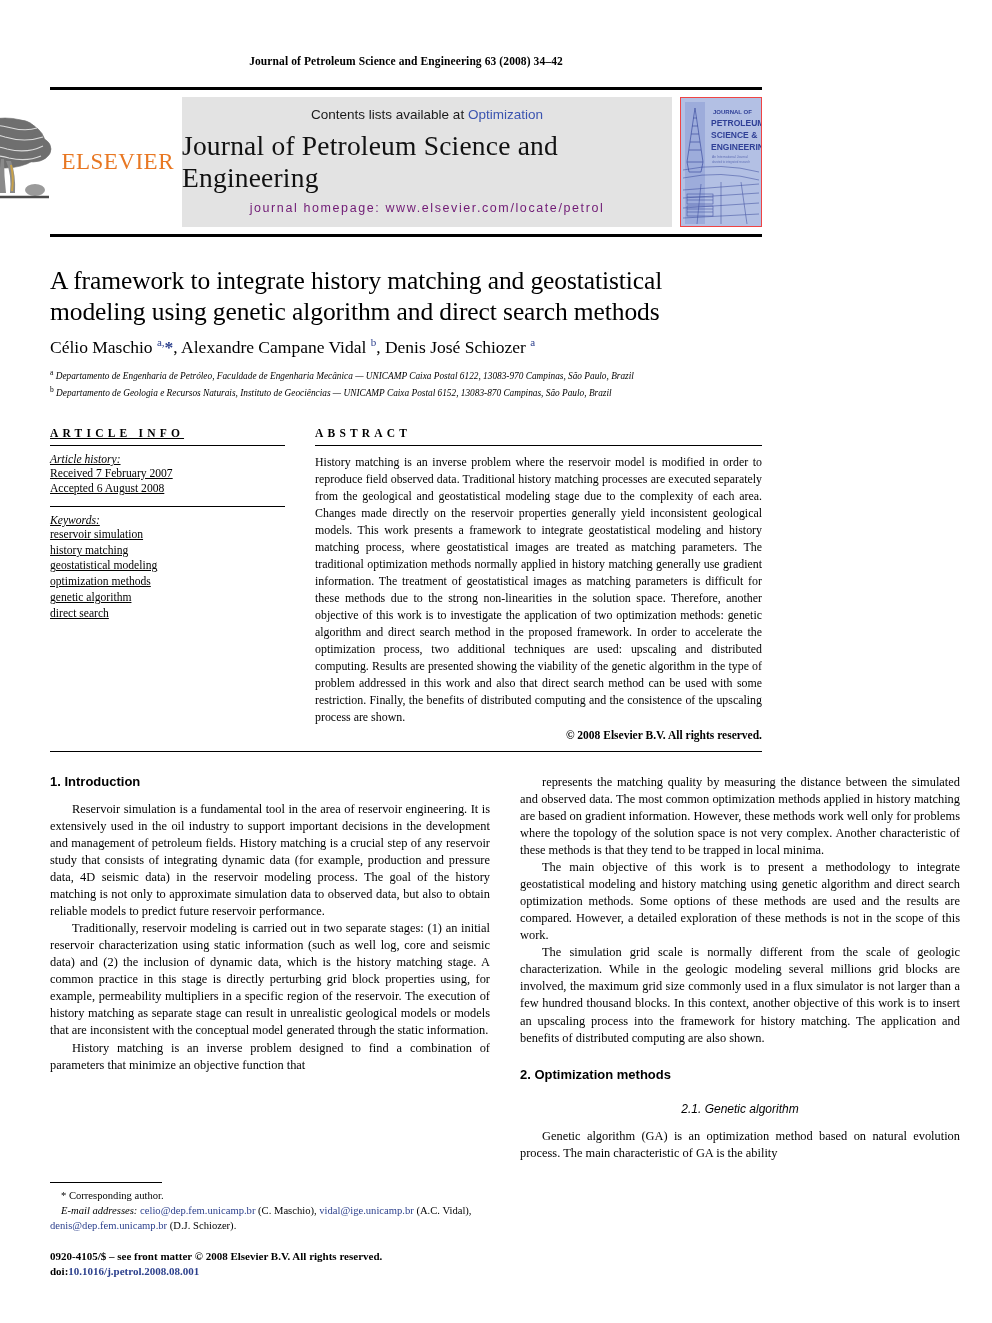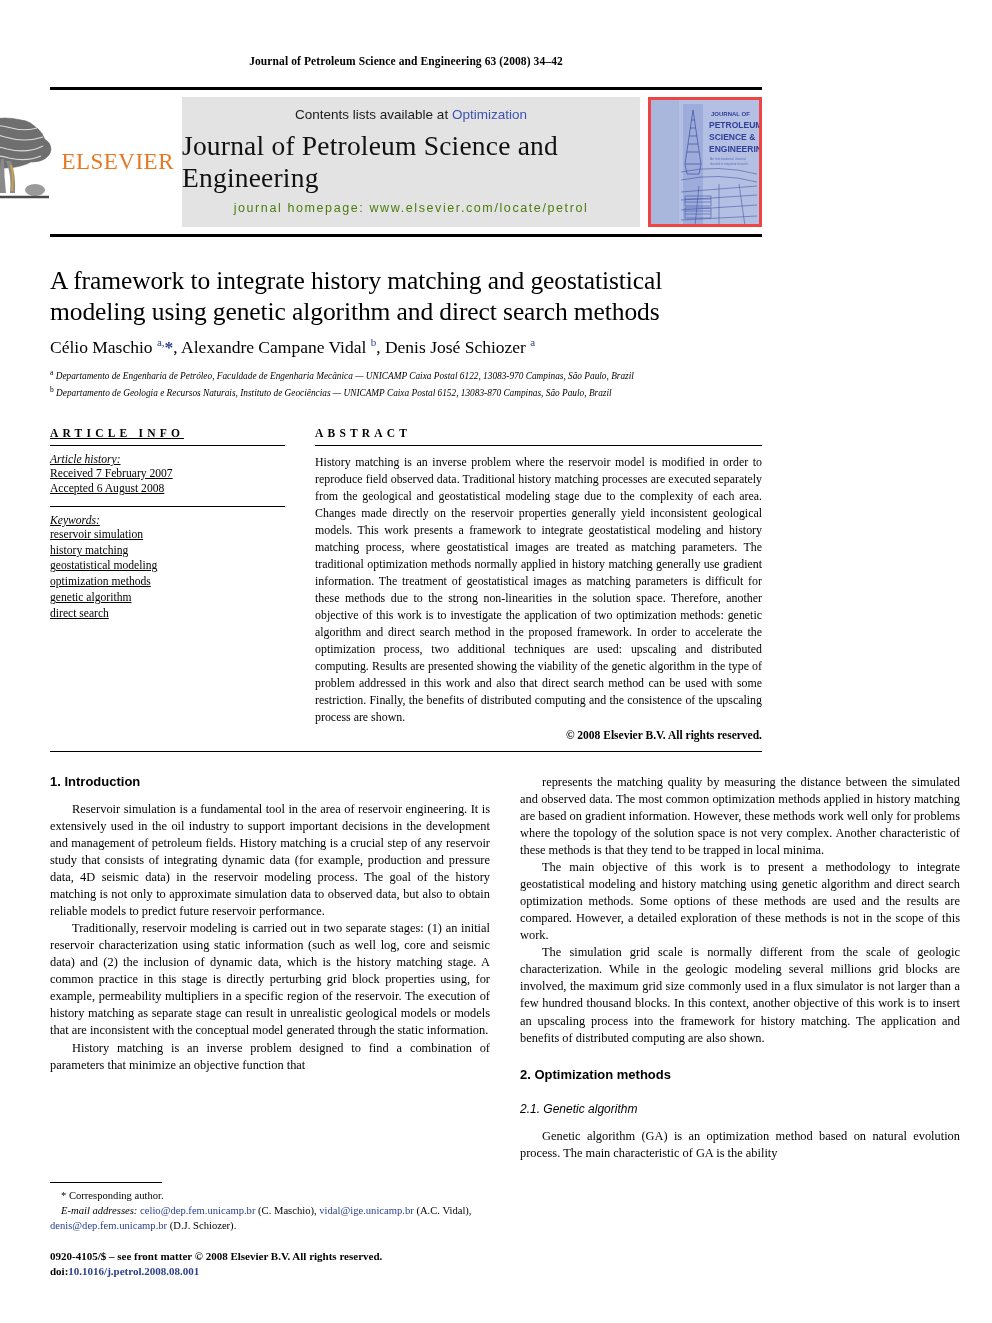--- a/index.html
+++ b/index.html
@@ -80,30 +80,29 @@
   .journal-title {
     font-family: "Liberation Serif", serif;
     font-size: 27.5px;
     letter-spacing: 0.2px;
     color: #111;
   }
   .homepage-line {
     font-family: "Liberation Sans", sans-serif;
     font-size: 12.5px;
     letter-spacing: 1.6px;
-    color: #4d7c0f;
+    color: #701a75;
   }
   .cover-thumb {
     width: 80px;
     flex: 0 0 80px;
-    border: 3px solid #ef4444;
+    border: 1px solid #ef4444;
     background: #aab7dd;
     position: relative;
     overflow: hidden;
-    padding-left: 28px;
   }
 
   
   .title-block { padding-top: 28px; }
   .paper-title {
     font-size: 25.5px;
     line-height: 1.23;
     font-weight: normal;
     margin: 0;
     letter-spacing: -0.1px;
@@ -170,20 +169,21 @@
     font-size: 13px;
     font-weight: bold;
     margin: 0 0 12px 0;
   }
   h3.h-sub {
     font-family: "Liberation Sans", sans-serif;
     font-size: 12px;
     font-style: italic;
     font-weight: normal;
     margin: 20px 0 12px 0;
+    text-align: center;
   }
   p.para {
     font-size: 12.4px;
     line-height: 1.375;
     text-align: justify;
     margin: 0;
     text-indent: 22px;
   }
   p.para + p.para { margin-top: 0; }
 

